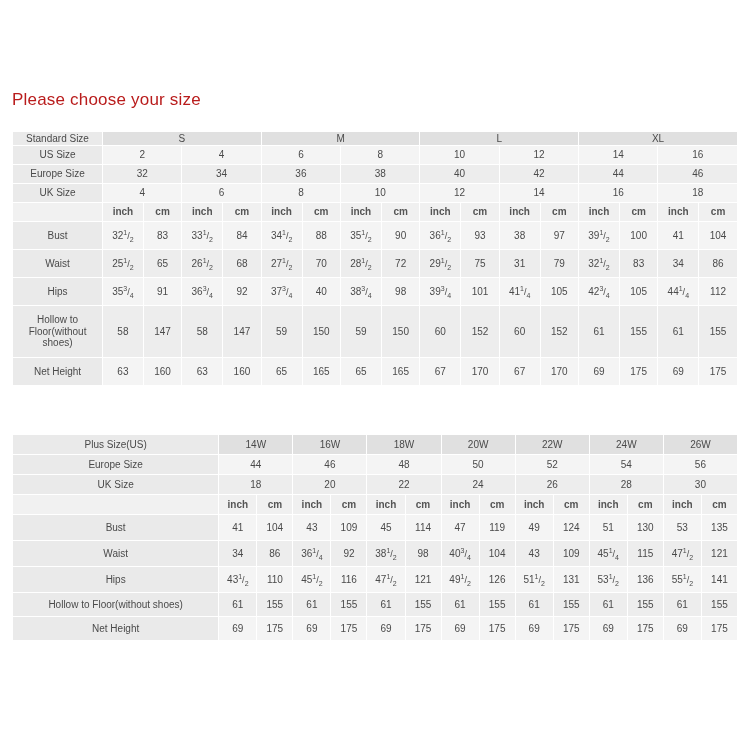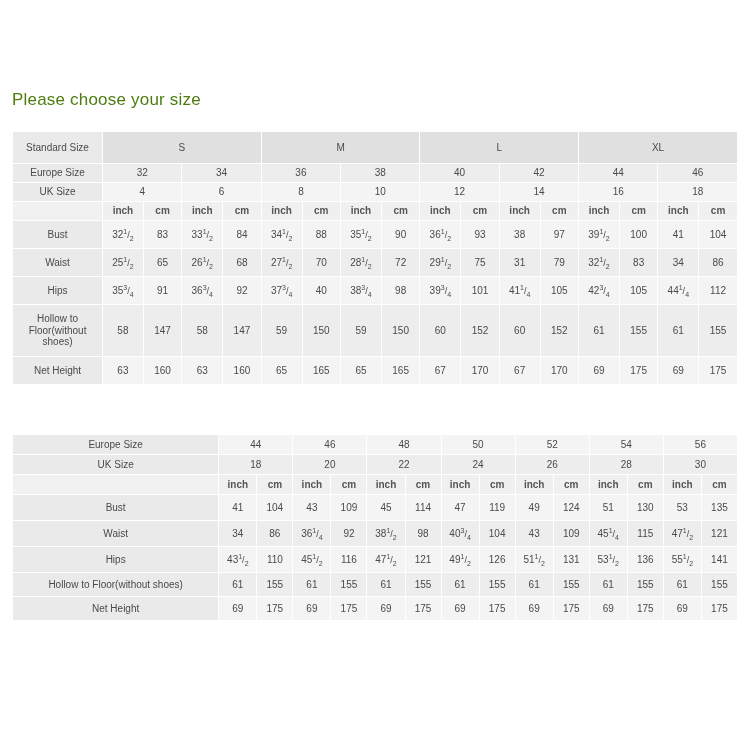--- a/index.html
+++ b/index.html
@@ -19,21 +19,21 @@
     position: absolute;
     left: 0; top: 0;
     width: 750px;
     height: 750px;
   }
   .title {
     position: absolute;
     left: 12px;
     top: 90px;
     font-size: 17px;
-    color: #4d7c0f;
+    color: #b91c1c;
     font-weight: normal;
     letter-spacing: 0.2px;
   }
   table.size-table {
     border-collapse: collapse;
     table-layout: fixed;
     font-size: 10px;
     color: #4a4a4a;
   }
   table.size-table td {
@@ -122,26 +122,37 @@
       <col style="width:38px">
         <col style="width:36px">
       <col style="width:38px">
         <col style="width:36px">
       <col style="width:38px">
         <col style="width:36px">
       <col style="width:38px">
         <col style="width:36px">
     </colgroup>
     <tbody>
-      <tr style="height:32px">
+      <tr style="height:14px">
         <td class="lbl">Standard Size</td>
         <td class="hdr" colspan="4">S</td>
         <td class="hdr" colspan="4">M</td>
         <td class="hdr" colspan="4">L</td>
         <td class="hdr" colspan="4">XL</td>
+      </tr>
+      <tr style="height:19px">
+        <td class="lbl">US Size</td>
+        <td class="val" colspan="2">2</td>
+        <td class="val" colspan="2">4</td>
+        <td class="val" colspan="2">6</td>
+        <td class="val" colspan="2">8</td>
+        <td class="val" colspan="2">10</td>
+        <td class="val" colspan="2">12</td>
+        <td class="val" colspan="2">14</td>
+        <td class="val" colspan="2">16</td>
       </tr>
       <tr style="height:19px">
         <td class="lbl">Europe Size</td>
         <td class="val2" colspan="2">32</td>
         <td class="val2" colspan="2">34</td>
         <td class="val2" colspan="2">36</td>
         <td class="val2" colspan="2">38</td>
         <td class="val2" colspan="2">40</td>
         <td class="val2" colspan="2">42</td>
         <td class="val2" colspan="2">44</td>
@@ -327,20 +338,30 @@
       <col style="width:38px">
         <col style="width:36px">
       <col style="width:38px">
         <col style="width:36px">
       <col style="width:38px">
         <col style="width:36px">
       <col style="width:38px">
         <col style="width:36px">
     </colgroup>
     <tbody>
+      <tr style="height:20px">
+        <td class="lbl">Plus Size(US)</td>
+        <td class="hdr" colspan="2">14W</td>
+        <td class="hdr" colspan="2">16W</td>
+        <td class="hdr" colspan="2">18W</td>
+        <td class="hdr" colspan="2">20W</td>
+        <td class="hdr" colspan="2">22W</td>
+        <td class="hdr" colspan="2">24W</td>
+        <td class="hdr" colspan="2">26W</td>
+      </tr>
       <tr style="height:20px">
         <td class="lbl">Europe Size</td>
         <td class="val" colspan="2">44</td>
         <td class="val" colspan="2">46</td>
         <td class="val" colspan="2">48</td>
         <td class="val" colspan="2">50</td>
         <td class="val" colspan="2">52</td>
         <td class="val" colspan="2">54</td>
         <td class="val" colspan="2">56</td>
       </tr>

